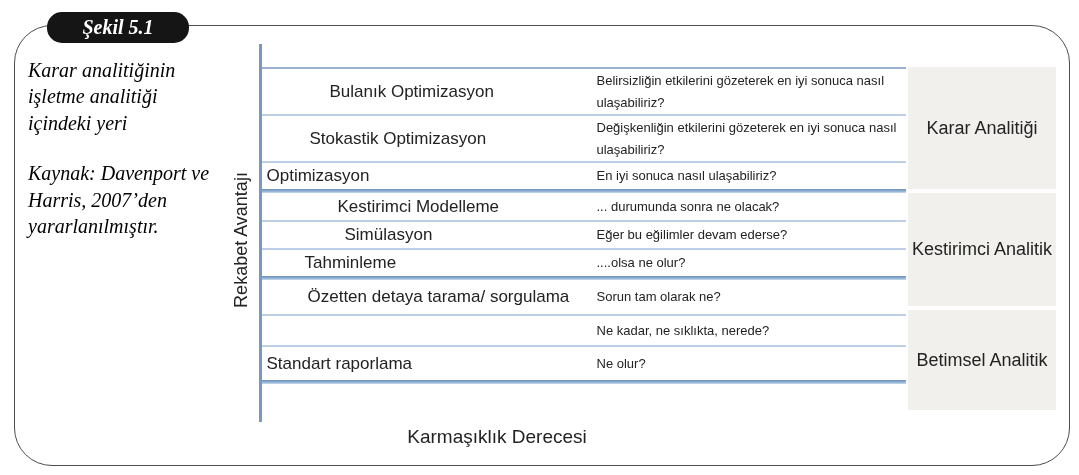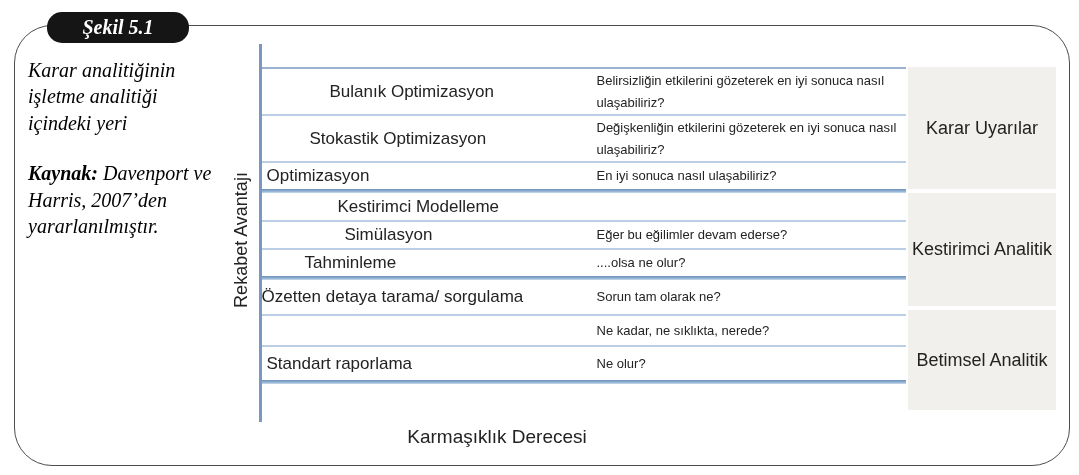--- a/index.html
+++ b/index.html
@@ -42,21 +42,21 @@
     position: absolute;
     left: 28px; top: 57px;
     width: 192px;
     font-family: "Liberation Serif", serif;
     font-style: italic;
     font-size: 20px;
     line-height: 1.32;
     color: #000000;
   }
   .caption-source { margin-top: 24px; }
-  .src-label { font-weight: bold; }
+  .src-label { font-weight: normal; }
   
   .ylabel {
     position: absolute;
     left: 241px; top: 240px;
     transform: translate(-50%, -50%) rotate(-90deg);
     white-space: nowrap;
     font-size: 18px;
     color: #232323;
   }
   
@@ -155,52 +155,53 @@
         <span class="rlabel">Optimizasyon</span>
         <span class="q">En iyi sonuca nasıl ulaşabiliriz?</span>
       </div>
     </div>
 
     <div class="gdiv"></div>
 
     <div class="grp">
       <div class="row" style="height:27px;padding-left:76px">
         <span class="rlabel">Kestirimci Modelleme</span>
+        <span class="q">... durumunda sonra ne olacak?</span>
       </div>
       <div class="row" style="height:28px;padding-left:83px">
         <span class="rlabel">Simülasyon</span>
         <span class="q">Eğer bu eğilimler devam ederse?</span>
       </div>
       <div class="row" style="height:28px;padding-left:43px">
         <span class="rlabel">Tahminleme</span>
         <span class="q">....olsa ne olur?</span>
       </div>
     </div>
 
     <div class="gdiv"></div>
 
     <div class="grp">
-      <div class="row" style="height:34px;">
+      <div class="row" style="height:34px;padding-left:46px">
         <span class="rlabel">Özetten detaya tarama/ sorgulama</span>
         <span class="q">Sorun tam olarak ne?</span>
       </div>
       <div class="row" style="height:31px;padding-left:48px">
         <span class="q">Ne kadar, ne sıklıkta, nerede?</span>
       </div>
       <div class="row" style="height:35px;padding-left:5px">
         <span class="rlabel">Standart raporlama</span>
         <span class="q">Ne olur?</span>
       </div>
     </div>
 
     <div class="gdiv"></div>
   </div>
 
   <div class="gbox" style="top:67px;height:122px">
-    <span>Karar Uyarılar</span>
+    <span>Karar Analitiği</span>
   </div>
   <div class="gbox" style="top:193px;height:113px">
     <span>Kestirimci Analitik</span>
   </div>
   <div class="gbox" style="top:310px;height:100px">
     <span>Betimsel Analitik</span>
   </div>
 
   <div class="xlabel">Karmaşıklık Derecesi</div>
 

